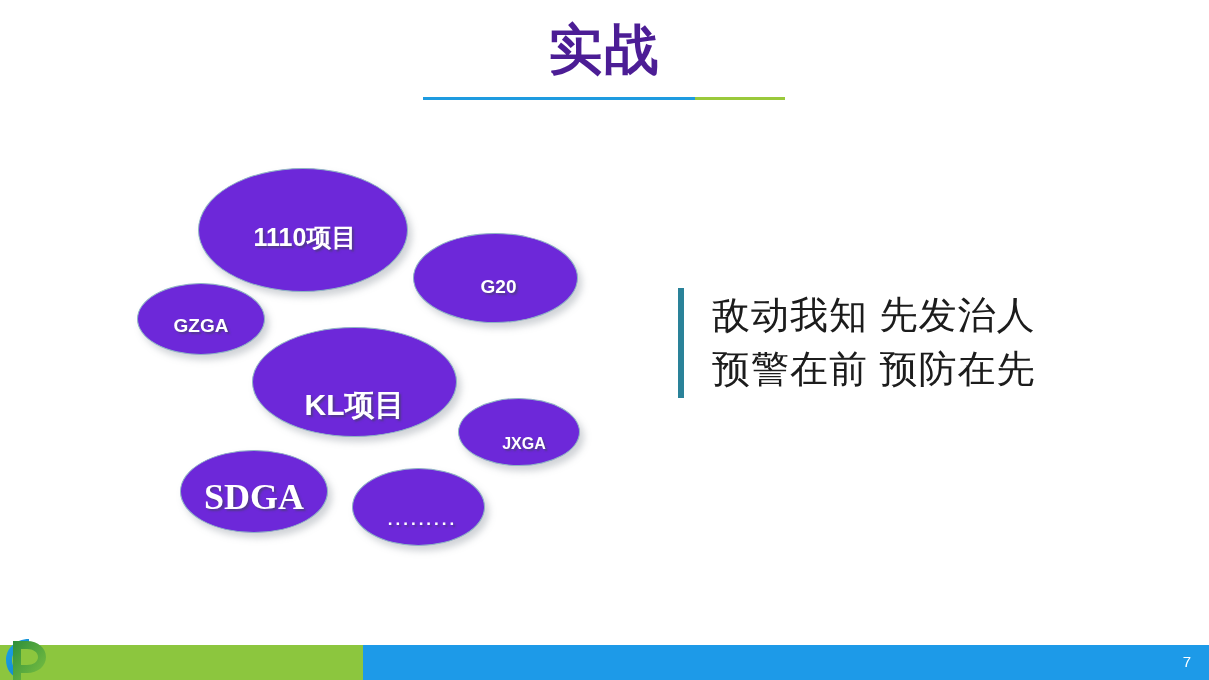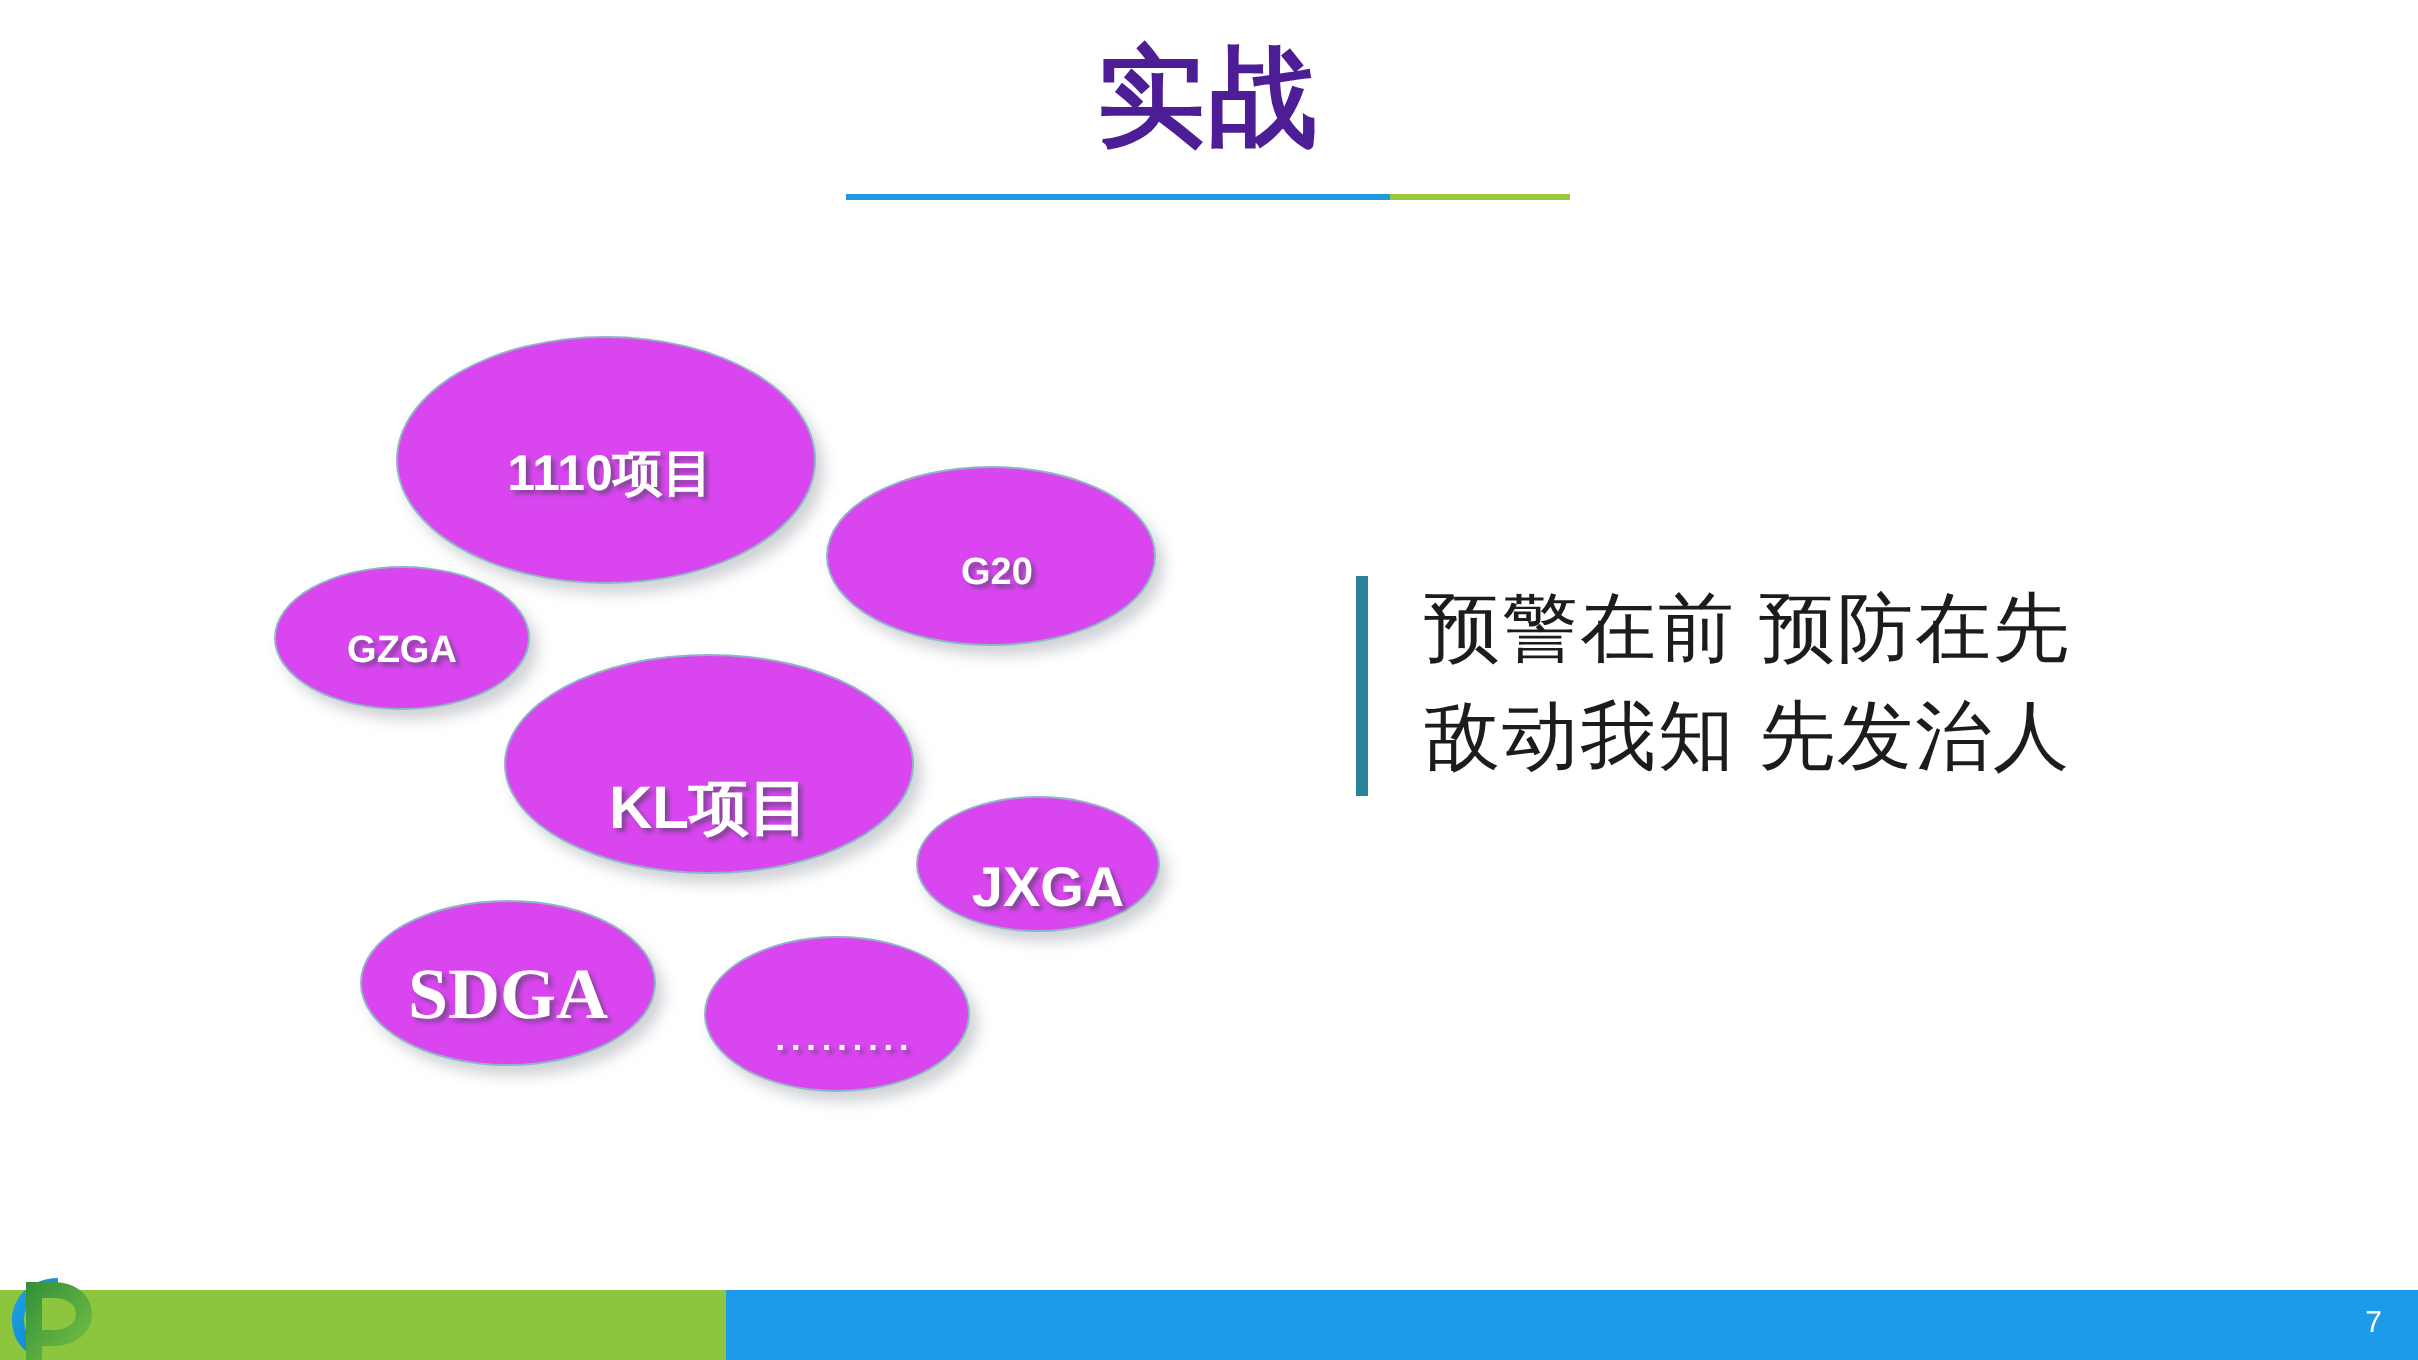--- a/index.html
+++ b/index.html
@@ -60,21 +60,21 @@
   #ellipse-cluster {
     position: absolute;
     left: 0;
     top: 0;
     width: 640px;
     height: 600px;
   }
   .bubble {
     position: absolute;
     border-radius: 50%;
-    background: #d946ef;
+    background: #6d28d9;
     border: 1.3px solid #8fb4c4;
     box-shadow: 4px 5px 7px rgba(120,130,140,0.35);
     display: flex;
     align-items: center;
     justify-content: center;
     box-sizing: border-box;
   }
   .bubble .bubble-label {
     color: #ffffff;
     font-weight: bold;
@@ -91,21 +91,21 @@
   .b-g20   { left: 413px; top: 233px; width: 165px; height: 90px; }
   .b-g20   .bubble-label { font-size: 19px; transform: translate(3px, 8px); }
 
   .b-gzga  { left: 137px; top: 283px; width: 128px; height: 72px; }
   .b-gzga  .bubble-label { font-size: 19px; transform: translate(0px, 6px); }
 
   .b-kl    { left: 252px; top: 327px; width: 205px; height: 110px; }
   .b-kl    .bubble-label { font-size: 30px; transform: translate(0px, 5px); margin-top: 36px; }
 
   .b-jxga  { left: 458px; top: 398px; width: 122px; height: 68px; }
-  .b-jxga  .bubble-label { font-size: 28px; transform: translate(5px, 7px); margin-top: 10px; }
+  .b-jxga  .bubble-label { font-size: 16px; transform: translate(5px, 7px); margin-top: 10px; }
 
   .b-sdga  { left: 180px; top: 450px; width: 148px; height: 83px; }
   .b-sdga  .bubble-label { font-size: 36px; transform: translate(0px, 5px); font-family: Liberation Serif, serif; }
 
   .b-dots  { left: 352px; top: 468px; width: 133px; height: 78px; }
   .b-dots  .bubble-label {
     font-size: 17px;
     letter-spacing: 3px;
     transform: translate(4px, 12px);
   }
@@ -210,22 +210,22 @@
 
   <div class="bubble b-dots">
     <span class="bubble-label">.........</span>
   </div>
 
 </div>
 
 <div id="quote-block">
   <div id="quote-bar"></div>
   <div id="quote-lines">
+    <div>敌动我知 先发治人</div>
     <div>预警在前 预防在先</div>
-    <div>敌动我知 先发治人</div>
   </div>
 </div>
 
 <div id="bottom-bar">
   <div class="bar-green"></div>
   <div class="bar-blue"></div>
   <div id="page-number">7</div>
 </div>
 
 <div id="brand-logo">

